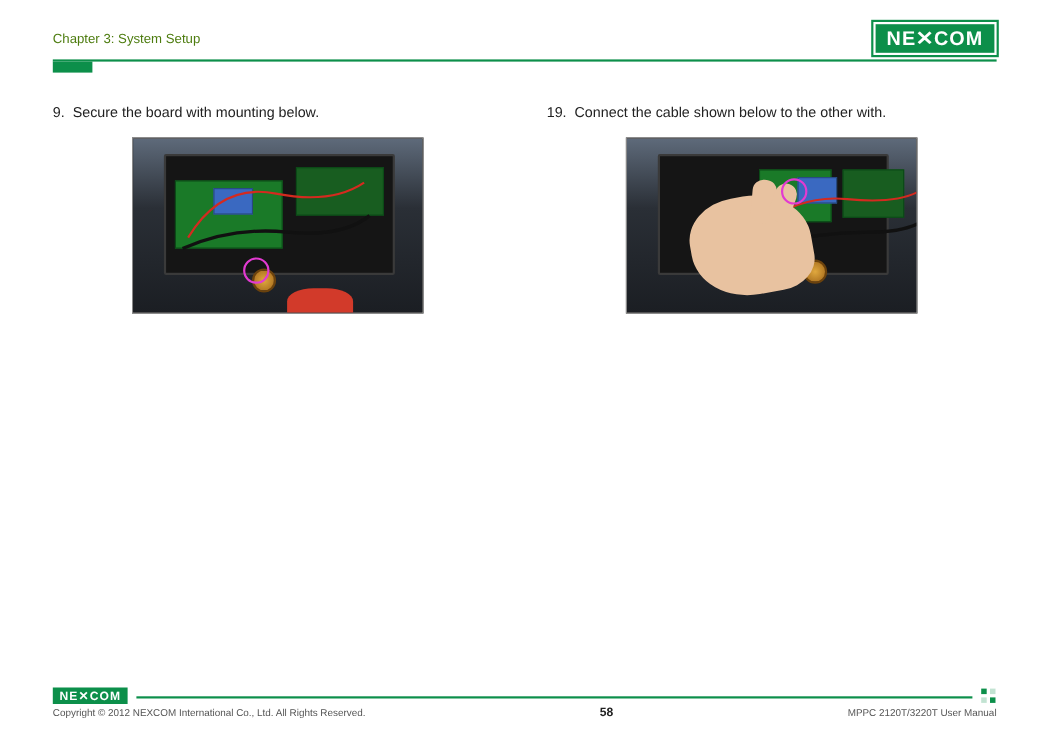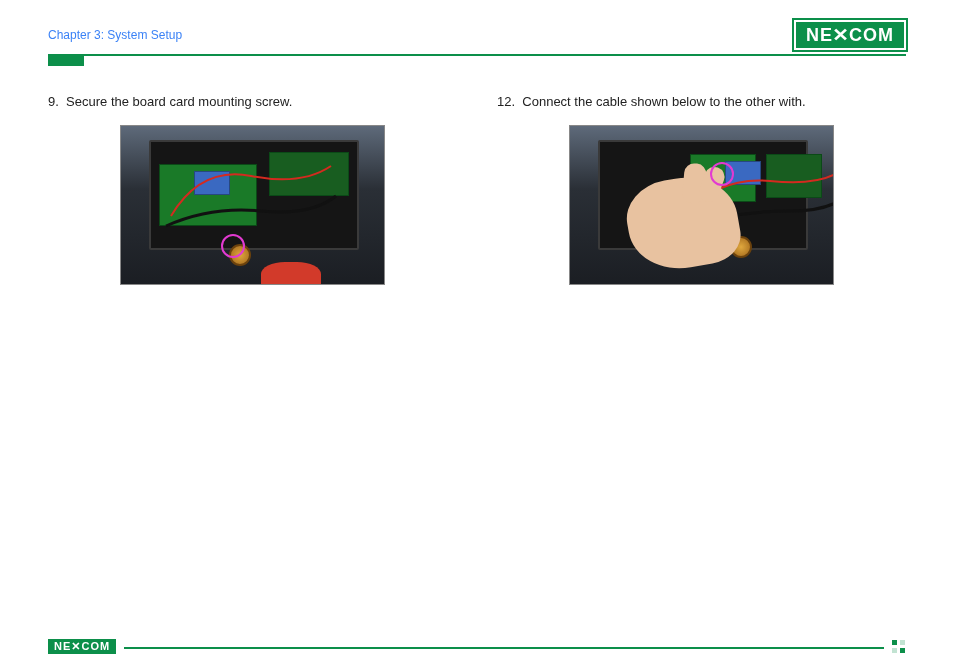--- a/index.html
+++ b/index.html
@@ -15,21 +15,21 @@
     padding: 20px 48px 0 48px;
   }
   .header {
     display: flex;
     justify-content: space-between;
     align-items: center;
     margin-bottom: 4px;
   }
   .chapter {
     font-size: 12px;
-    color: #3b82f6;
+    color: #4d7c0f;
   }
   .logo {
     display: inline-flex;
     align-items: center;
   }
   .logo-box {
     background: #0c8f4a;
     color: #fff;
     font-weight: bold;
     font-family: Arial, sans-serif;
@@ -236,42 +236,42 @@
     </div>
   </div>
   <div class="rule-wrap">
     <hr class="rule">
     <div class="rule-notch"></div>
   </div>
 
   <div class="content">
     <div class="col">
       <p class="step-text">
-        <span class="step-num">9.</span>&nbsp;&nbsp;<span>Secure the board card mounting screw.</span>
+        <span class="step-num">9.</span>&nbsp;&nbsp;<span>Secure the board with mounting below.</span>
       </p>
       <div class="photo" aria-label="Internal view of device showing circuit boards with a magenta circle marking a mounting screw location.">
         <div class="bezel"></div>
         <div class="panel"></div>
         <div class="board-a"></div>
         <div class="board-b"></div>
         <div class="coil"></div>
         <div class="redblob"></div>
         <div class="wires">
           <svg viewBox="0 0 180 90">
             <path d="M10 60 Q40 10 90 20 Q140 30 170 10" stroke="#d42a1f" stroke-width="2" fill="none"></path>
             <path d="M5 70 Q50 50 100 55 Q150 60 175 40" stroke="#111" stroke-width="3" fill="none"></path>
           </svg>
         </div>
         <div class="circle-mark mark1"></div>
       </div>
     </div>
 
     <div class="col">
       <p class="step-text">
-        <span class="step-num">12.</span>&nbsp;&nbsp;<span>Connect the cable shown below to the other with.</span>
+        <span class="step-num">19.</span>&nbsp;&nbsp;<span>Connect the cable shown below to the other with.</span>
       </p>
       <div class="photo" aria-label="Hand connecting a cable to a card inside the device, magenta circle marks the connector.">
         <div class="bezel"></div>
         <div class="panel"></div>
         <div class="board-a" style="left:120px; top:28px; width:66px; height:48px;"></div>
         <div class="board-b" style="left:196px; top:28px; width:56px; height:44px;"></div>
         <div class="coil" style="left:160px; top:110px;"></div>
         <div class="wires" style="left:100px;">
           <svg viewBox="0 0 180 90">
             <path d="M10 60 Q50 20 100 25 Q150 30 170 15" stroke="#d42a1f" stroke-width="2" fill="none"></path>
@@ -289,13 +289,18 @@
   <div class="footer-bar">
     <span class="footer-logo">NE<span class="x">✕</span>COM</span>
     <div class="footer-line"></div>
     <div class="footer-dots">
       <span class="d1"></span>
         <span class="d2"></span>
         <span class="d3"></span>
         <span class="d4"></span>
     </div>
   </div>
+  <div class="footer-meta">
+    <span>Copyright © 2012 NEXCOM International Co., Ltd. All Rights Reserved.</span>
+    <span class="page-num">58</span>
+    <span>MPPC 2120T/3220T User Manual</span>
+  </div>
 </div>
 
 </body></html>

